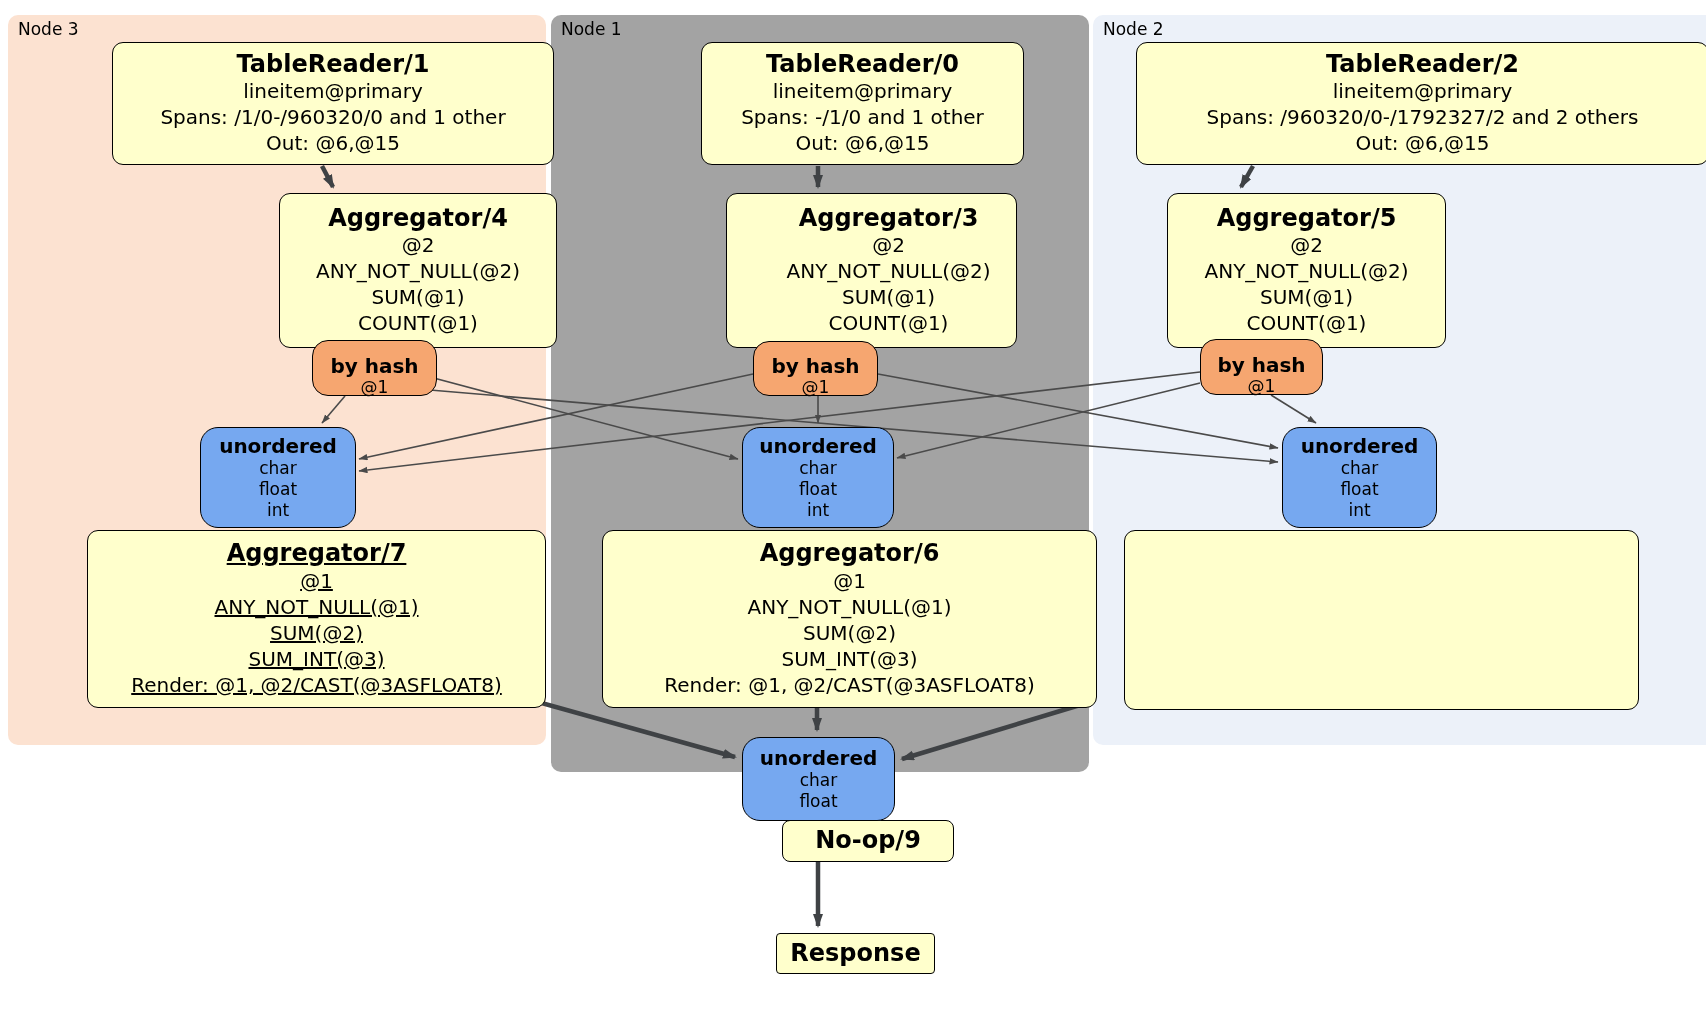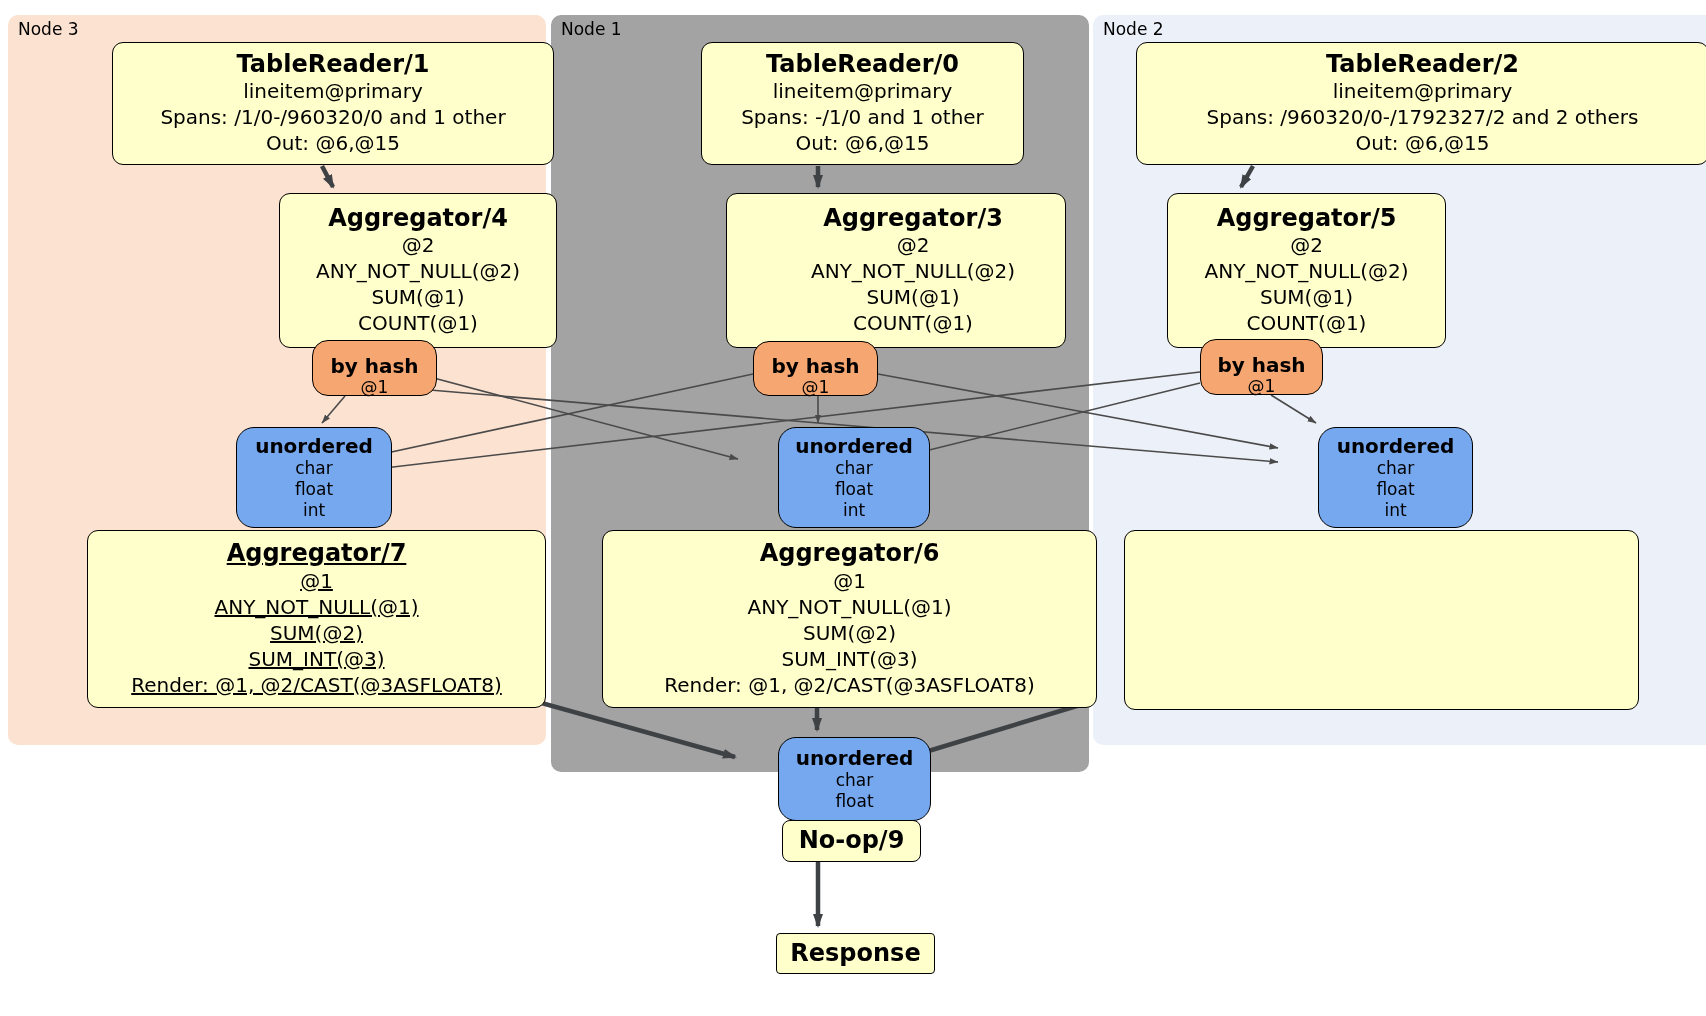--- a/index.html
+++ b/index.html
@@ -14,21 +14,21 @@
     position:absolute;z-index:3;display:flex;flex-direction:column;
     align-items:center;justify-content:center;text-align:center;box-sizing:border-box;
     padding:2px 6px;
   }
   .proc{background:#FFFFCC;border:1.7px solid #000;border-radius:11px;margin-left:44px;}
   .ptitle{font-weight:bold;font-size:24px;line-height:1.15;white-space:nowrap;}
   .pline{font-size:20px;line-height:1.3;white-space:nowrap;}
   .router{background:#F6A670;border:1.6px solid #000;border-radius:16px;z-index:4;}
   .rtitle{font-weight:bold;font-size:20px;line-height:1.1;white-space:nowrap;margin-top:16px;}
   .rsub{font-size:17px;line-height:1.2;white-space:nowrap;}
-  .sync{background:#76A8F0;border:1.6px solid #000;border-radius:18px;z-index:4;margin-left:36px;}
+  .sync{background:#76A8F0;border:1.6px solid #000;border-radius:18px;z-index:4;}
   .stitle{font-weight:bold;font-size:20px;line-height:1.2;white-space:nowrap;}
   .sline{font-size:17px;line-height:1.25;white-space:nowrap;}
 </style>
 </head>
 <body>
 
 <div class="canvas">
 
   <div class="region" style="left:8px;top:15px;width:538px;height:730px;background:#FCE2D1;">
     <div class="region-label">Node 3</div>
@@ -109,21 +109,21 @@
     <div class="pline">Render: @1, @2/CAST(@3ASFLOAT8)</div>
   </div>
 
   <div class="pbox proc" style="left:657px;top:42px;width:323px;height:123px;">
     <div class="ptitle">TableReader/0</div>
     <div class="pline">lineitem@primary</div>
     <div class="pline">Spans: -/1/0 and 1 other</div>
     <div class="pline">Out: @6,@15</div>
   </div>
 
-  <div class="pbox proc" style="left:682px;top:193px;width:340px;height:155px;padding-left:40px;">
+  <div class="pbox proc" style="left:682px;top:193px;width:291px;height:155px;padding-left:40px;">
     <div class="ptitle">Aggregator/3</div>
     <div class="pline">@2</div>
     <div class="pline">ANY_NOT_NULL(@2)</div>
     <div class="pline">SUM(@1)</div>
     <div class="pline">COUNT(@1)</div>
   </div>
 
   <div class="pbox router" style="left:753px;top:341px;width:125px;height:55px;">
     <div class="rtitle">by hash</div>
     <div class="rsub">@1</div>
@@ -144,21 +144,21 @@
     <div class="pline">SUM_INT(@3)</div>
     <div class="pline">Render: @1, @2/CAST(@3ASFLOAT8)</div>
   </div>
 
   <div class="pbox sync" style="left:742px;top:737px;width:153px;height:84px;">
     <div class="stitle">unordered</div>
     <div class="sline">char</div>
     <div class="sline">float</div>
   </div>
 
-  <div class="pbox proc" style="left:738px;top:820px;width:139px;height:42px;border-radius:8px;text-align:center;">
+  <div class="pbox proc" style="left:738px;top:820px;width:172px;height:42px;border-radius:8px;text-align:center;">
     <div class="ptitle">No-op/9</div>
   </div>
 
   <div class="pbox proc" style="left:732px;top:933px;width:159px;height:41px;border-radius:4px;">
     <div class="ptitle">Response</div>
   </div>
 
   <div class="pbox proc" style="left:1092px;top:42px;width:573px;height:123px;">
     <div class="ptitle">TableReader/2</div>
     <div class="pline">lineitem@primary</div>

